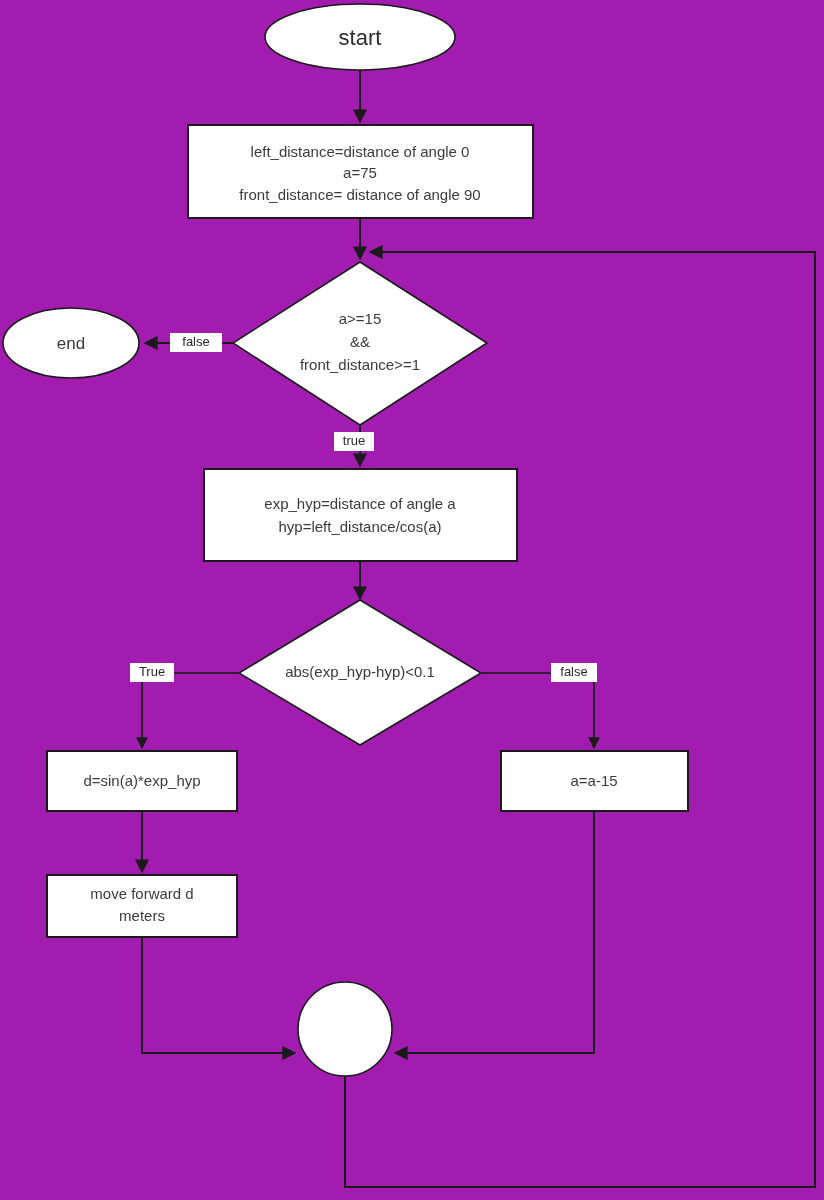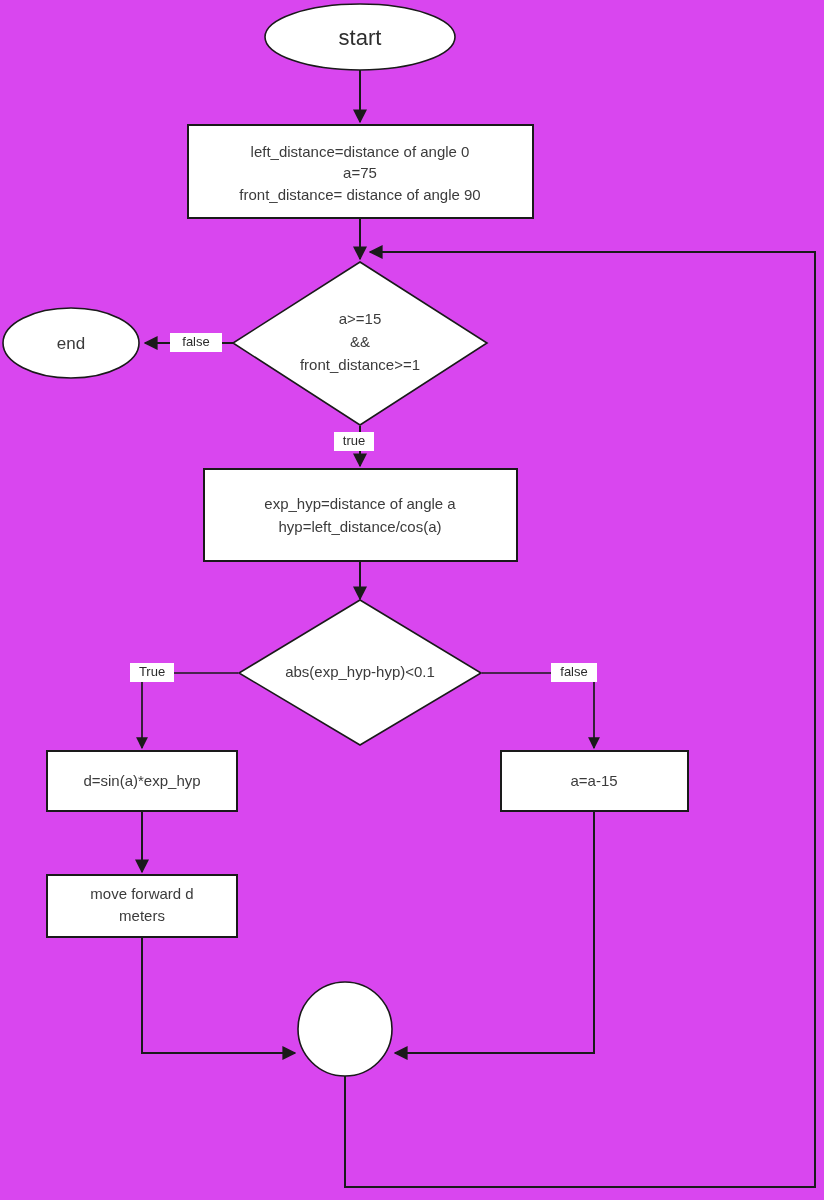--- a/index.html
+++ b/index.html
@@ -4,21 +4,21 @@
 <style>
   html, body {
     margin: 0;
     padding: 0;
     background: #ffffff;
   }
   #canvas {
     position: relative;
     width: 824px;
     height: 1200px;
-    background: #d946ef;
+    background: #a21caf;
     overflow: hidden;
     font-family: "Liberation Sans", sans-serif;
   }
   svg#flow {
     position: absolute;
     left: 0;
     top: 0;
     width: 824px;
     height: 1200px;
   }

